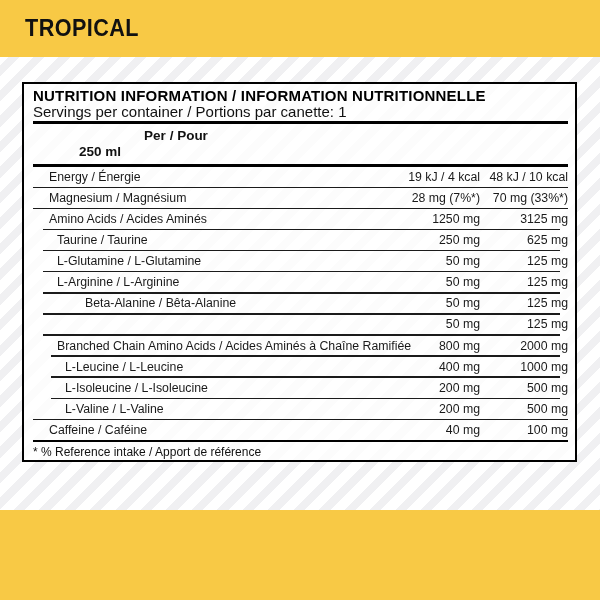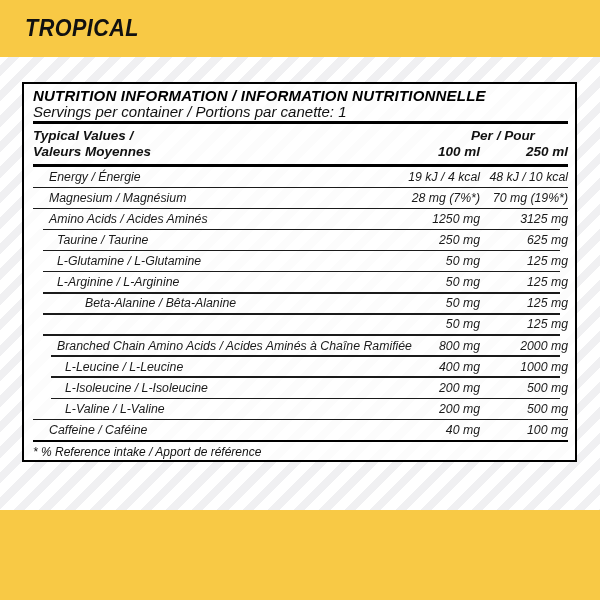--- a/index.html
+++ b/index.html
@@ -4,21 +4,20 @@
 <style>
   html,body { margin:0; padding:0; }
   body {
     width:600px; height:600px;
     font-family:"Liberation Sans", sans-serif;
     color:#111;
   }
   .page {
     position:relative; width:600px; height:600px; overflow:hidden;
     background: repeating-linear-gradient(135deg, #ffffff 0px, #ffffff 10px, #f0f0f2 10px, #f0f0f2 18px);
-    font-style: italic;
   }
   .band { position:absolute; left:0; right:0; }
   .band.top { top:0; height:57px; }
   .band.bottom { top:510px; height:90px; }
   .flavor {
     position:absolute; left:25px; top:14px;
     font-size:24px; font-weight:bold; letter-spacing:0.5px; color:#111;
     transform:scaleX(0.9); transform-origin:left center; white-space:nowrap;
   }
   .panel {
@@ -65,46 +64,41 @@
   <div class="band top" style="background: rgb(248, 201, 69);">
     <div class="flavor">TROPICAL</div>
   </div>
 
   <div class="panel">
     <div class="p-title">NUTRITION INFORMATION / INFORMATION NUTRITIONNELLE</div>
     <div class="p-servings">Servings per container / Portions par canette: 1</div>
     <div class="rule thick"></div>
 
     <div class="colhdr">
-      <div class="colhdr-left">
-        <div>Typical Values /</div>
-        <div>Valeurs Moyennes</div>
-      </div>
       <div class="colhdr-right">
         <div class="perpour">Per / Pour</div>
         <div class="mlrow">
-          <div class="c1">100 ml</div>
           <div class="c2">250 ml</div>
         </div>
       </div>
     </div>
 
     <div class="rule thick"></div>
 
     <div id="rows">
         <div class="nrow">
           <div class="nlabel" style="padding-left: 0px;">Energy / Énergie</div>
           <div class="nval v100">19 kJ / 4 kcal</div>
           <div class="nval v250">48 kJ / 10 kcal</div>
         </div>
         <div class="row-divider"></div>
         <div class="nrow">
           <div class="nlabel" style="padding-left: 0px;">Magnesium / Magnésium</div>
           <div class="nval v100">28 mg (7%*)</div>
-          <div class="nval v250">70 mg (19%*)</div>
+          <div class="nval v250">70 mg (33%*)</div>
         </div>
         <div class="row-divider"></div>
         <div class="nrow">
           <div class="nlabel" style="padding-left: 0px;">Amino Acids / Acides Aminés</div>
           <div class="nval v100">1250 mg</div>
           <div class="nval v250">3125 mg</div>
         </div>
         <div class="row-divider" style="margin-left: 10px; margin-right: 8px;"></div>
         <div class="nrow">
           <div class="nlabel" style="padding-left: 8px;">Taurine / Taurine</div>

